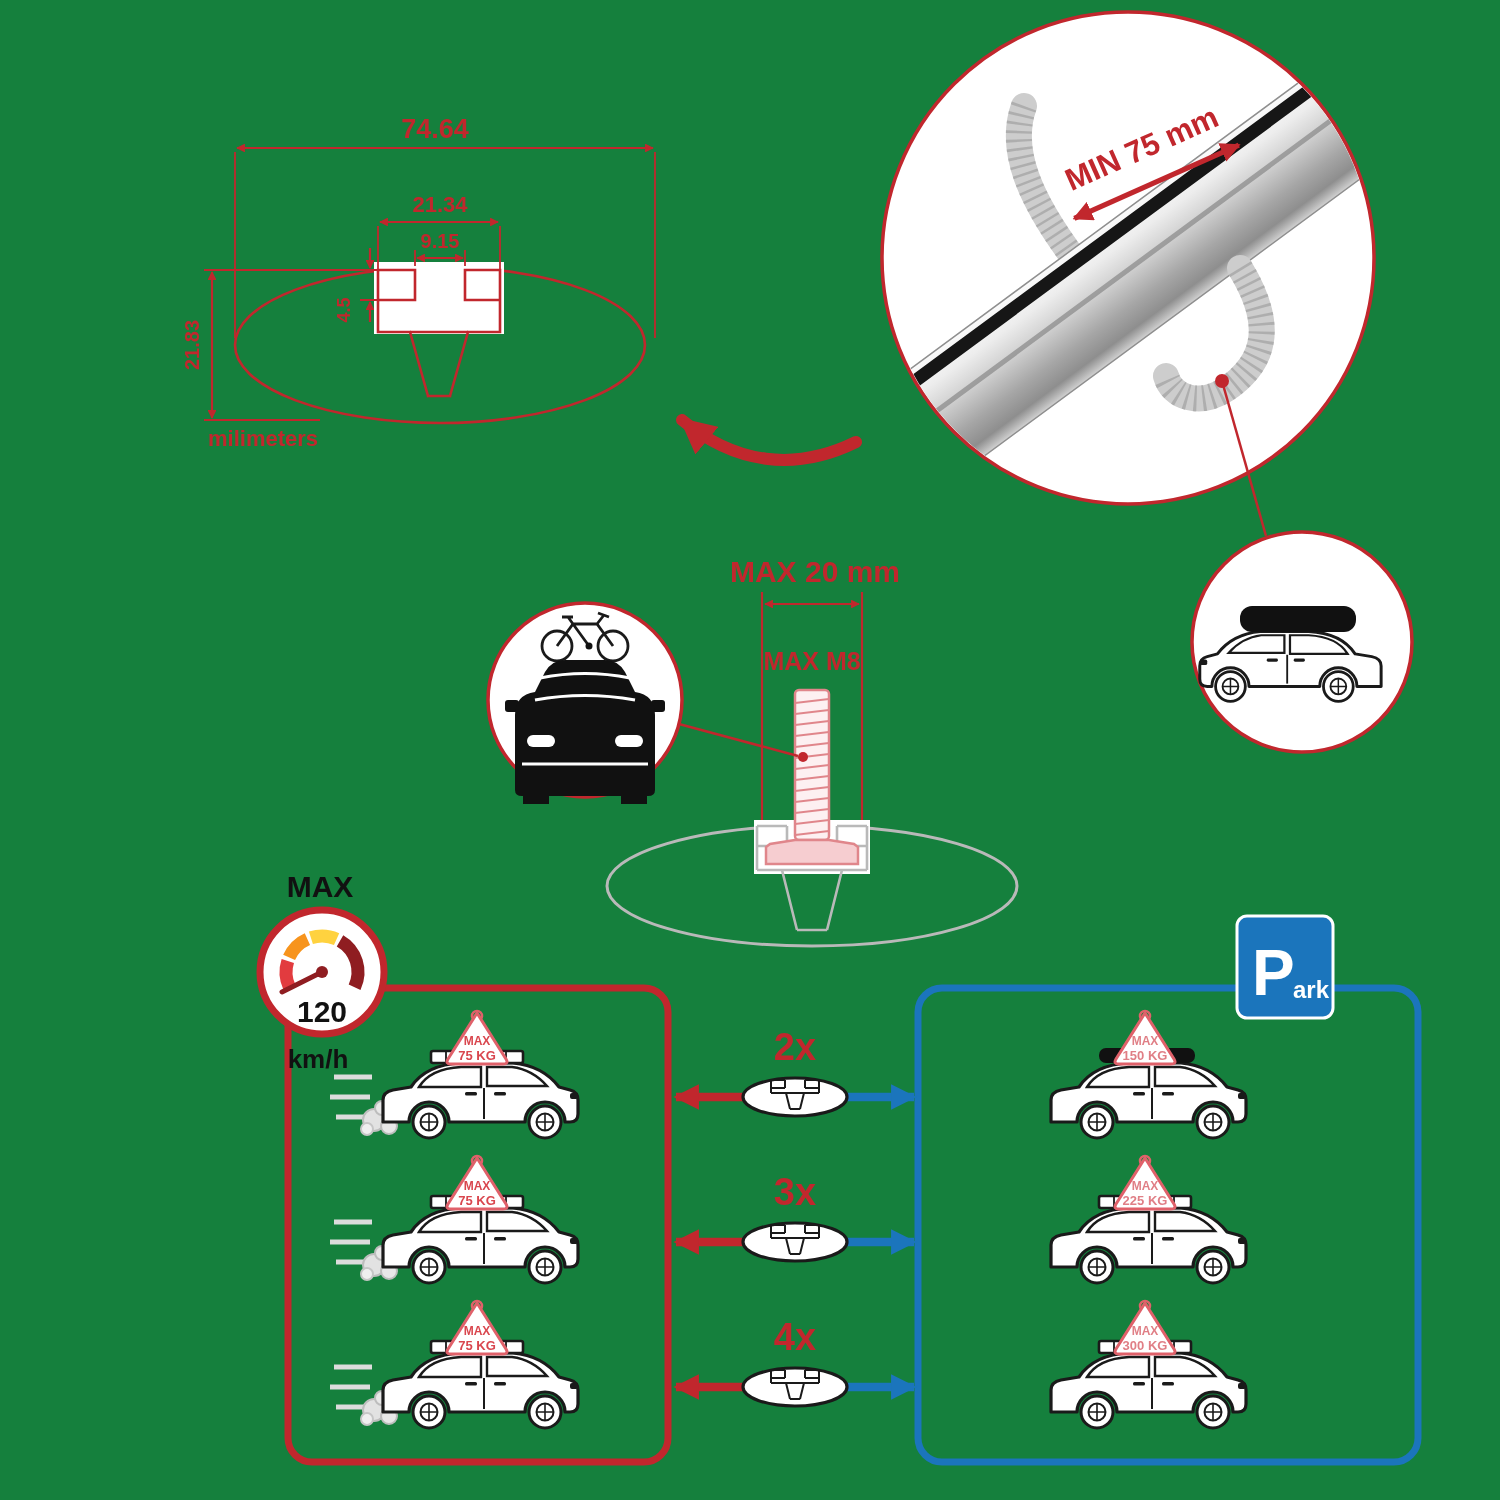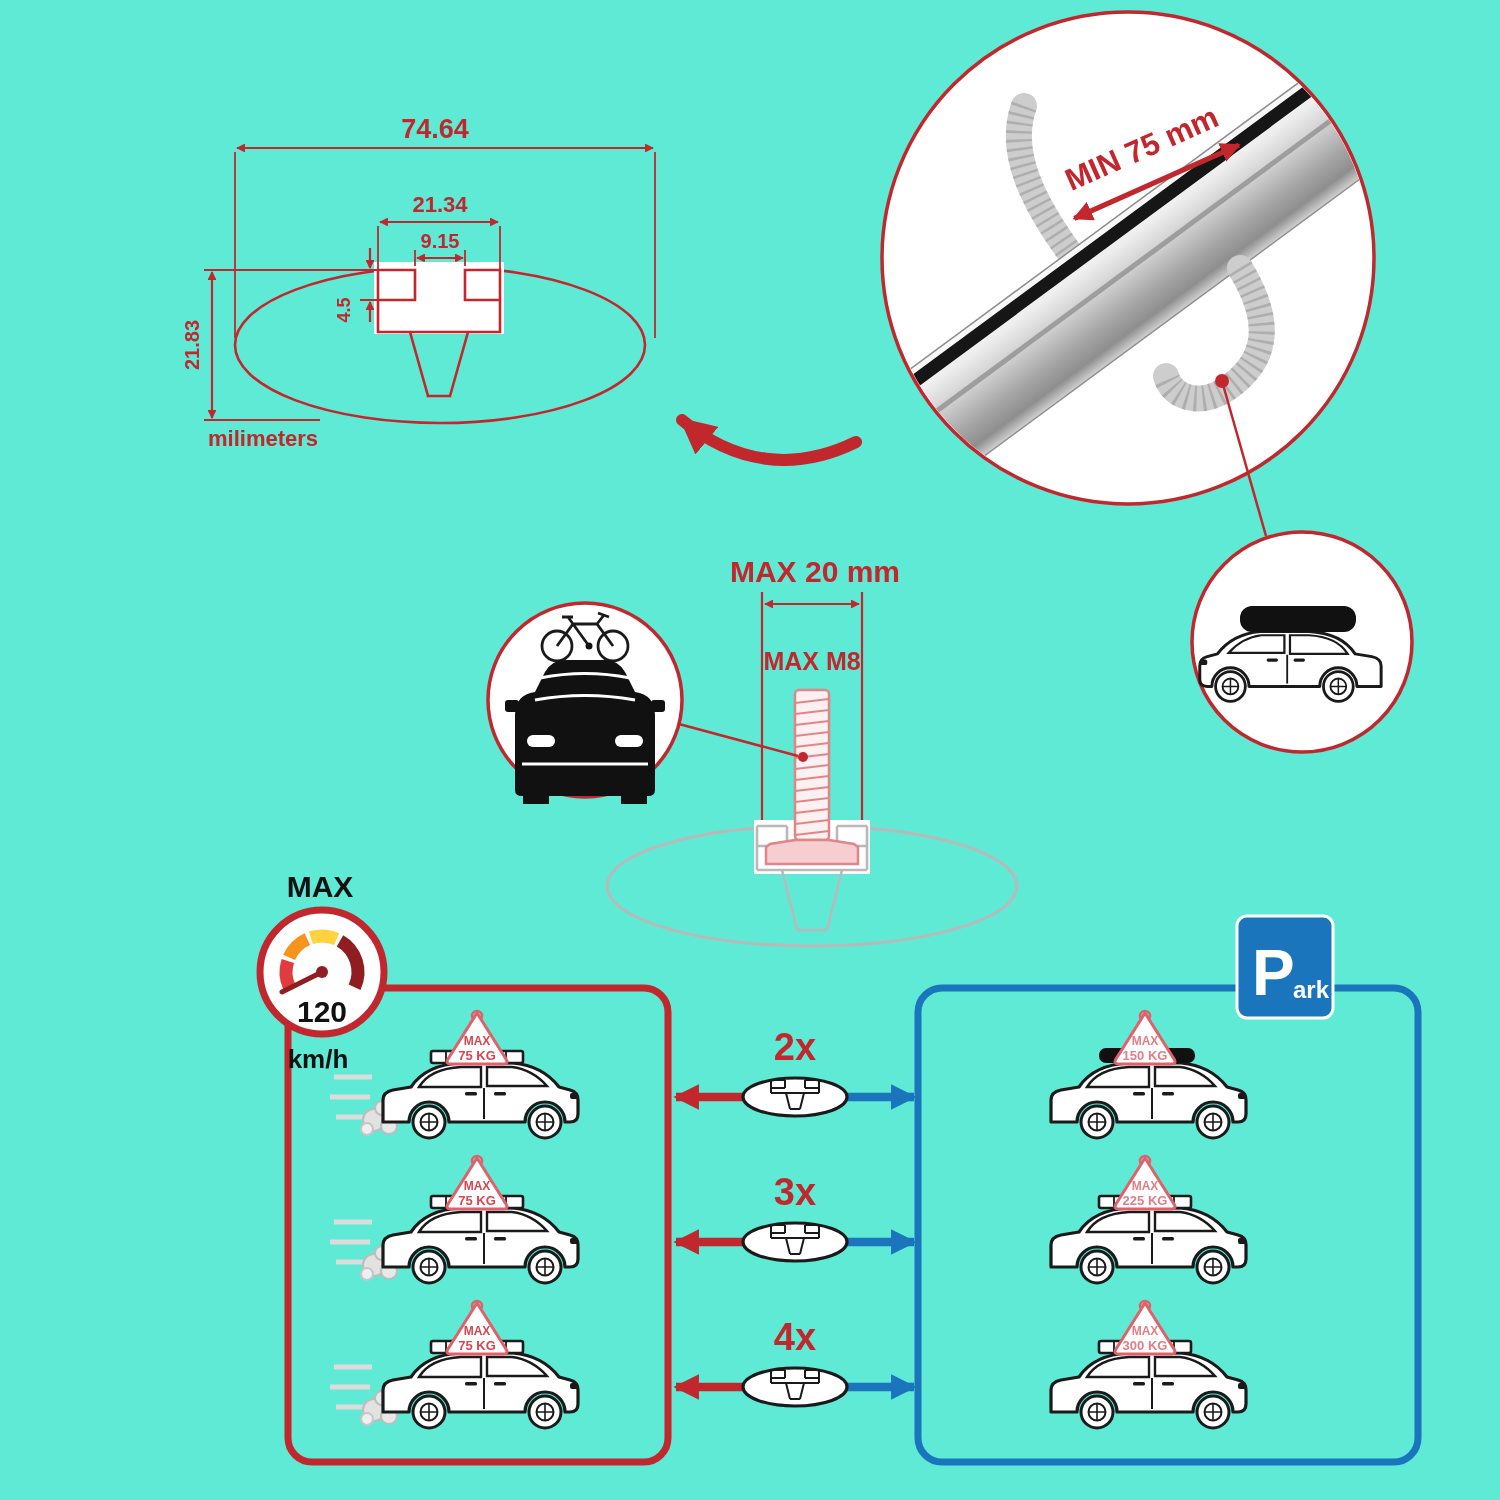--- a/index.html
+++ b/index.html
@@ -1,16 +1,16 @@
 <!DOCTYPE html>
 <html><head>
 <meta charset="utf-8">
 <style>
   html,body{margin:0;padding:0;background:#fff;}
-  .stage{position:relative;width:1500px;height:1500px;background:#5eead4;overflow:hidden;}
+  .stage{position:relative;width:1500px;height:1500px;background:#15803d;overflow:hidden;}
   svg{position:absolute;left:0;top:0;}
   text{font-family:"Liberation Sans","DejaVu Sans",sans-serif;}
   .dim{stroke:#c1272d;stroke-width:2.2;fill:none;}
   .dimthin{stroke:#c1272d;stroke-width:1.8;fill:none;}
   .dimtxt{fill:#c1272d;font-weight:700;}
   .profile{stroke:#c1272d;stroke-width:2.6;fill:none;stroke-linecap:square;}
   .gprofile{stroke:#b9b9b9;stroke-width:2.6;fill:none;}
   .blk{stroke:#1a1a1a;fill:none;}
 </style>
 </head>

